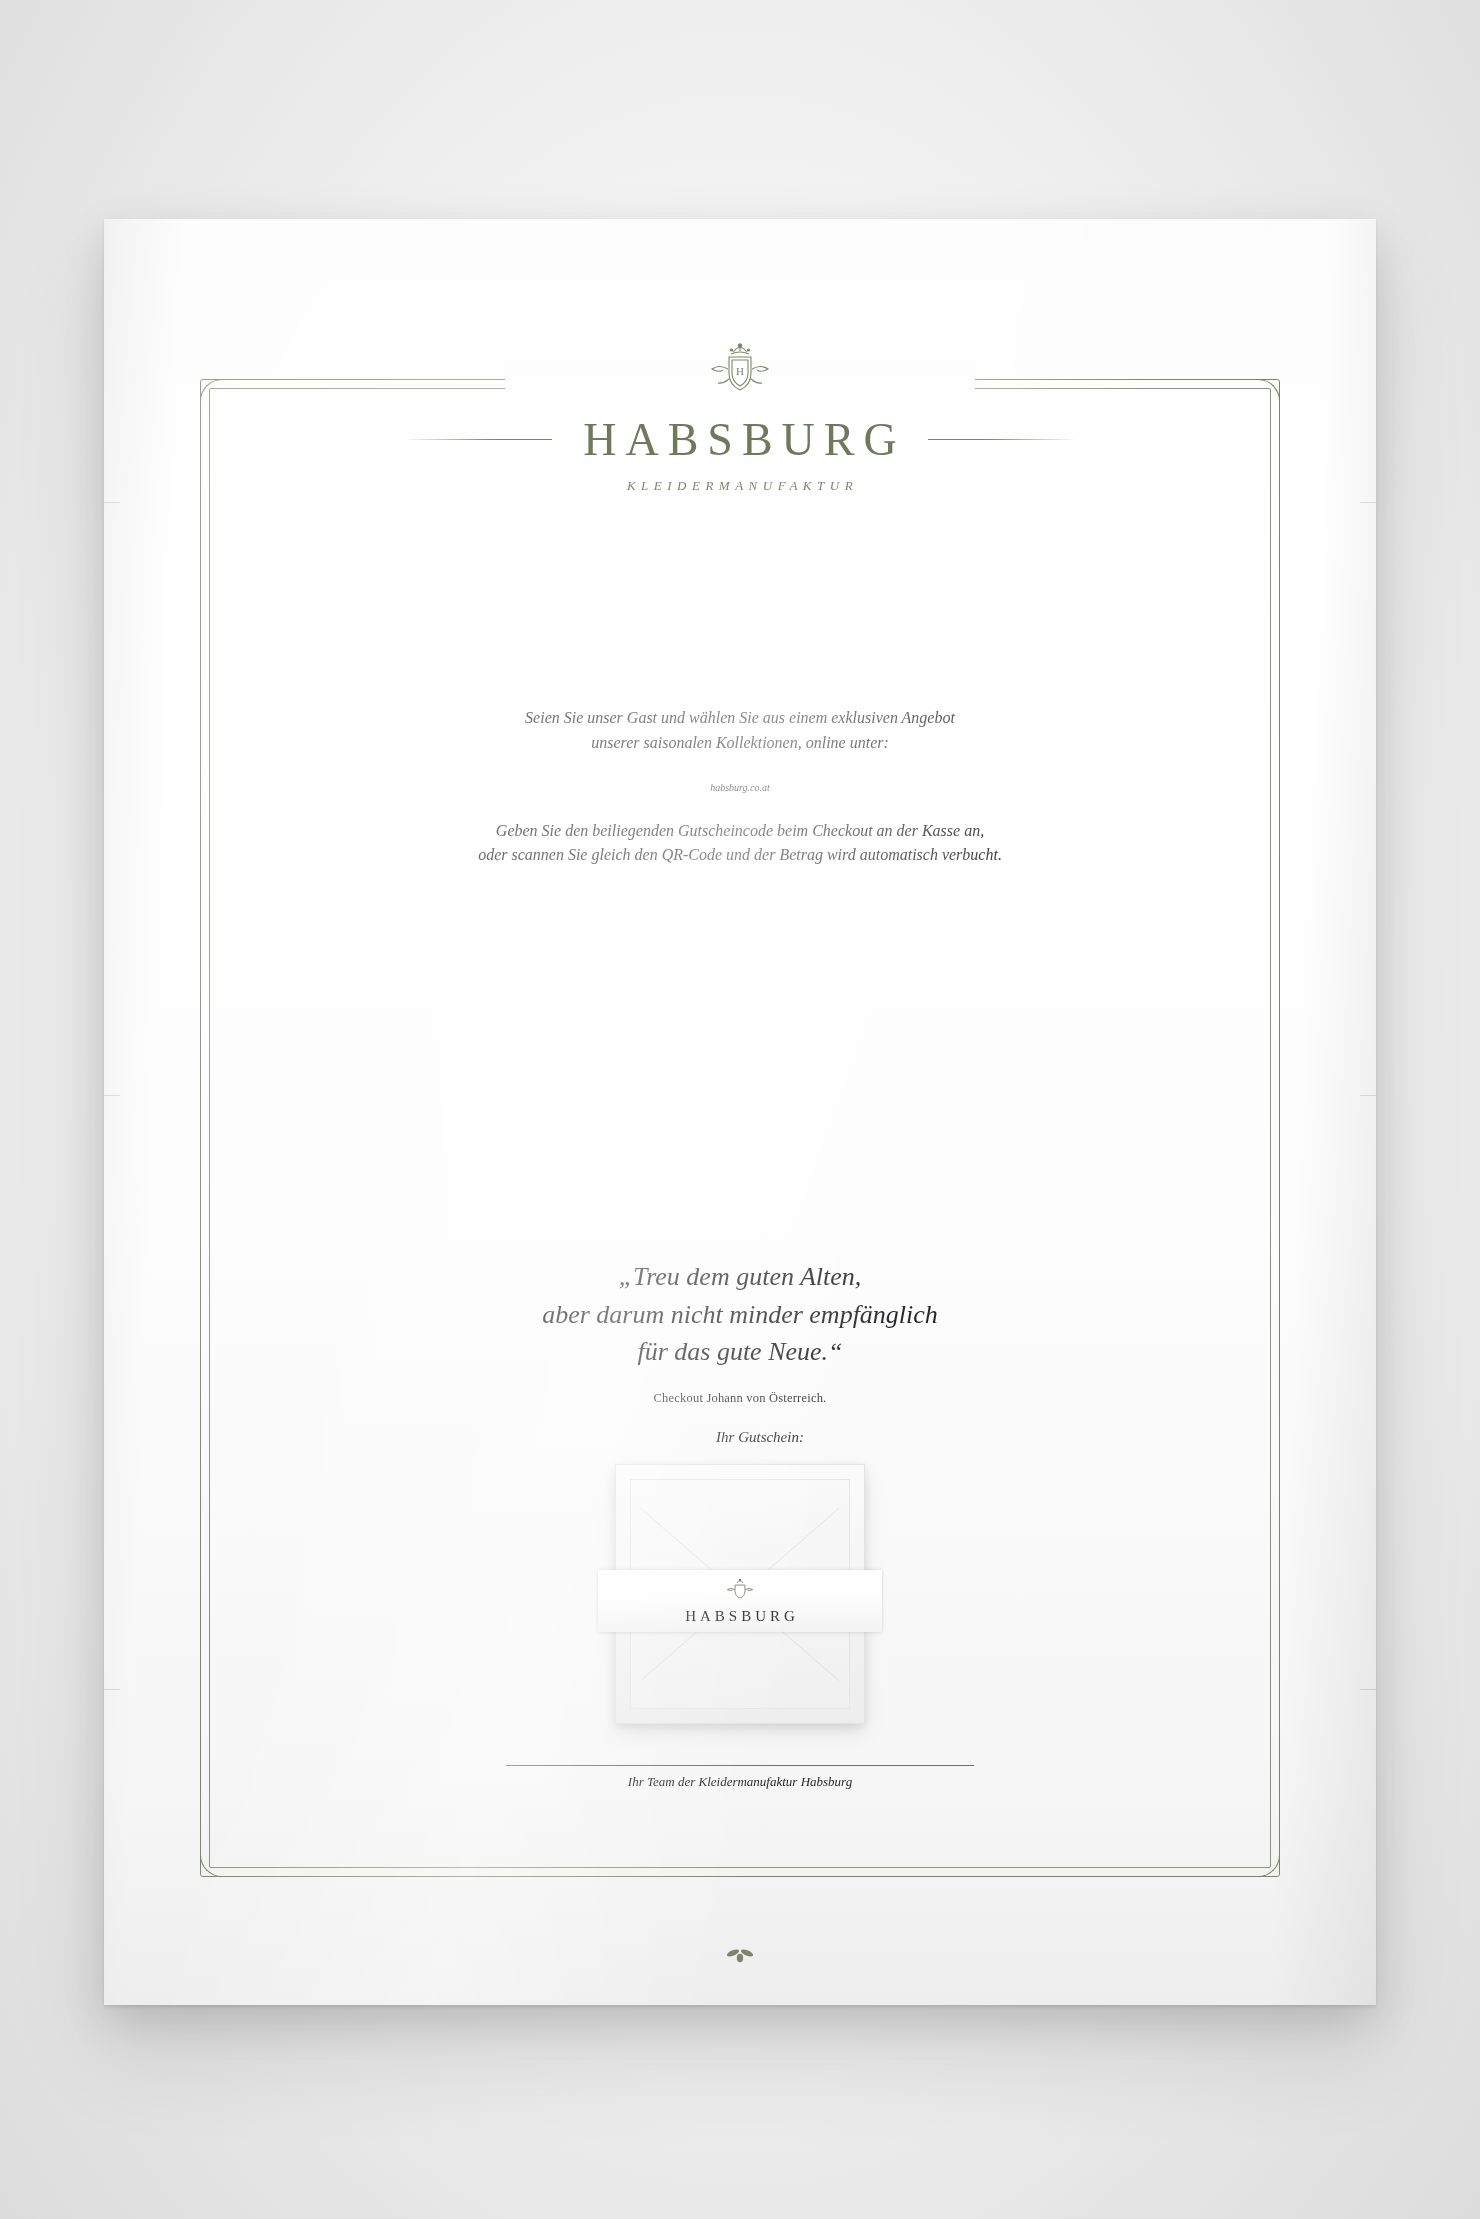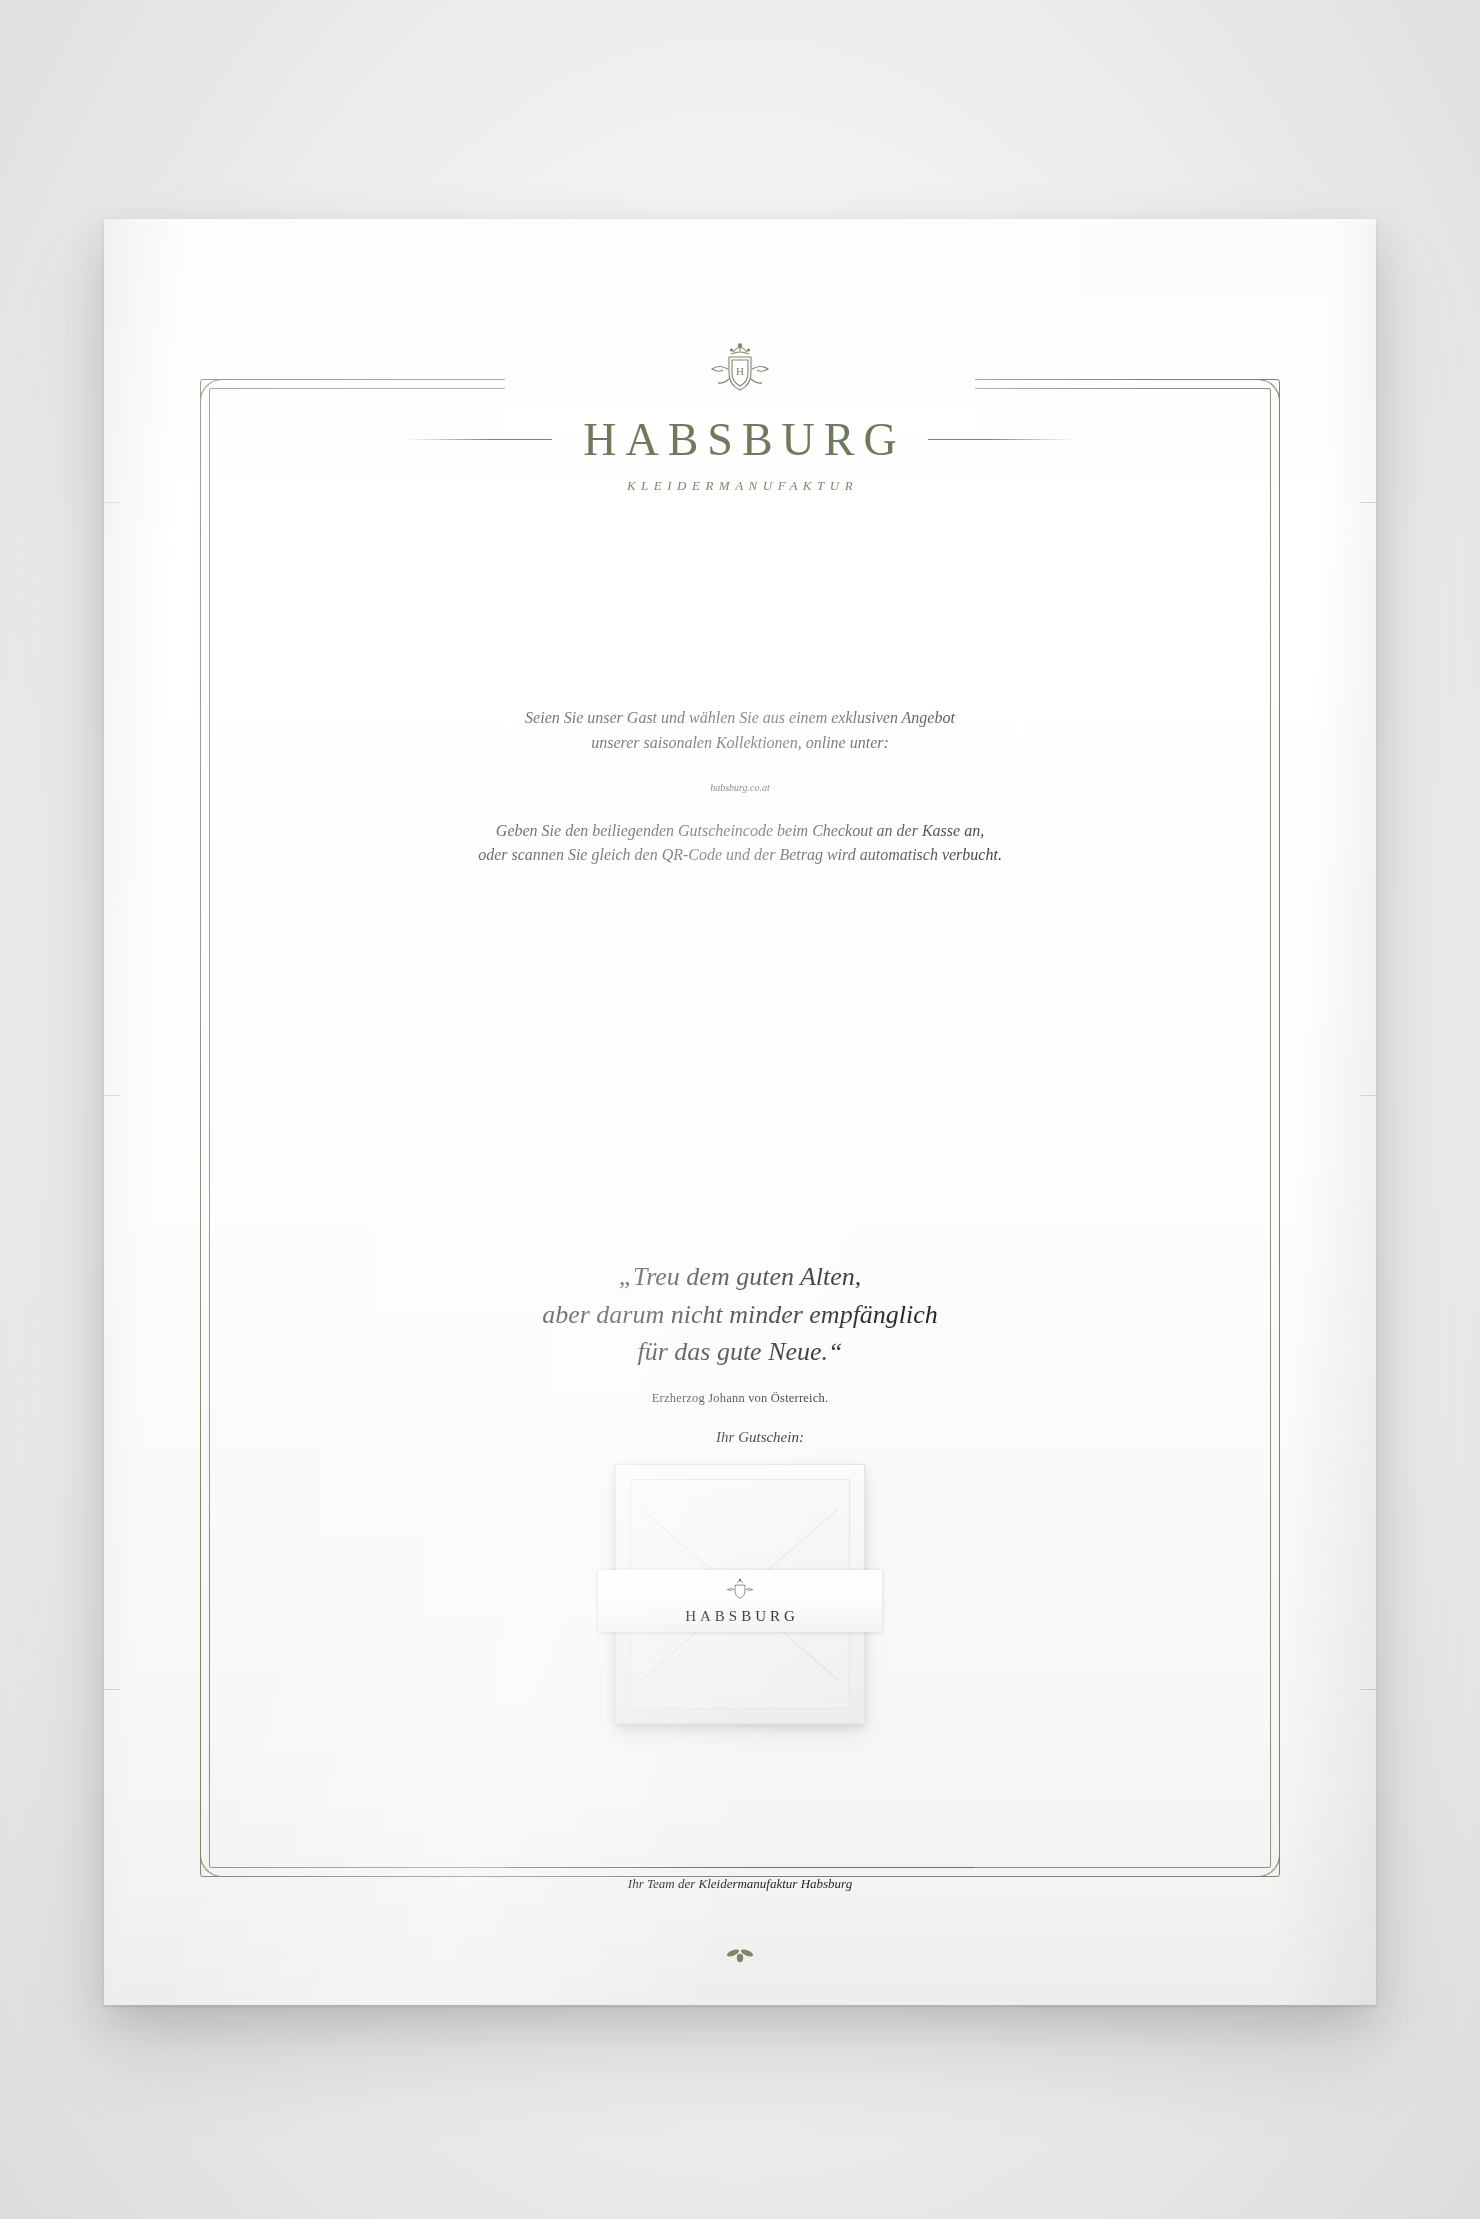--- a/index.html
+++ b/index.html
@@ -287,21 +287,21 @@
     letter-spacing: 4px;
     color: #2c2d2f;
     text-indent: 4px;
   }
 
   
   .footer {
     position: absolute;
     left: 0;
     right: 0;
-    top: 1648px;
+    top: 1546px;
     text-align: center;
   }
   .sign-line {
     width: 468px;
     height: 1px;
     background: #6d6d6d;
     margin: 0 auto 8px auto;
   }
   .footer-text {
     font-size: 13px;
@@ -386,21 +386,21 @@
         <span>oder scannen Sie gleich den QR-Code und der Betrag wird automatisch verbucht.</span>
       </div>
     </div>
 
     <div class="quote-block">
       <div class="quote">
         <span>„Treu dem guten Alten,</span><br>
         <span>aber darum nicht minder empfänglich</span><br>
         <span>für das gute Neue.“</span>
       </div>
-      <div class="quote-author">Erzherzog Johann von Österreich.</div>
+      <div class="quote-author">Checkout Johann von Österreich.</div>
     </div>
 
     <div class="voucher-label">Ihr Gutschein:</div>
 
     <div class="voucher">
       <div class="voucher-inner"></div>
       <div class="voucher-band">
         <span class="band-crest">
           <svg width="26" height="26" viewBox="0 0 58 58" xmlns="http://www.w3.org/2000/svg">
             <g fill="none" stroke="#4a5240" stroke-width="1.6">

